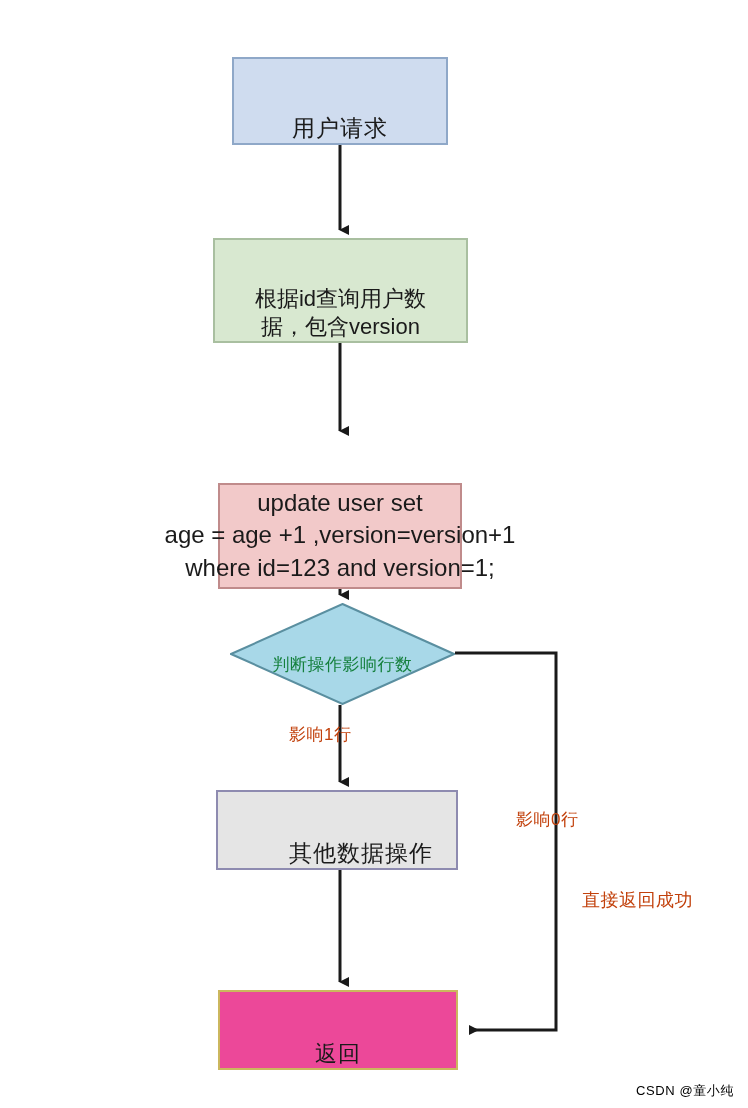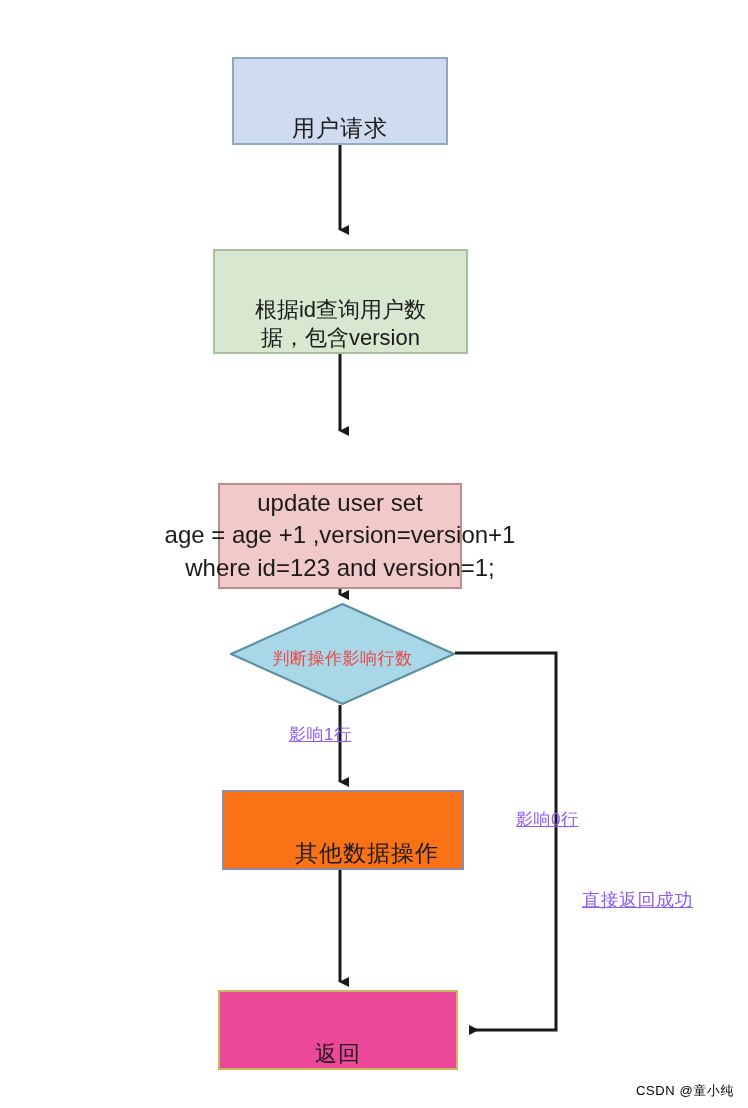--- a/index.html
+++ b/index.html
@@ -48,21 +48,20 @@
     font-size: 23px;
     letter-spacing: 1px;
   }
 
   .box-query {
     left: 213px;  top: 238px;
     width: 255px; height: 105px;
     background: #d8e8d0;
     border: 2px solid #a9bfa0;
     font-size: 22px;
-    margin-top: 11px;
   }
 
   .box-sql {
     left: 218px;  top: 439px;
     width: 244px; height: 106px;
     background: #f2c9c9;
     border: 2px solid #c08b8b;
     z-index: 4;
     margin-top: 44px;
   }
@@ -75,23 +74,23 @@
     width: 470px;
     text-align: center;
     font-size: 24px;
     line-height: 1.35;
     white-space: pre-line;
     color: #1a1a1a;
     pointer-events: none;
   }
 
   .box-other-ops {
-    left: 222px;  top: 790px;
+    left: 216px;  top: 790px;
     width: 242px; height: 80px;
-    background: #f97316;
+    background: #e5e5e5;
     border: 2px solid #8e8bb0;
     font-size: 23px;
     letter-spacing: 1px;
     padding-left: 48px;
   }
 
   .box-return {
     left: 218px;  top: 990px;
     width: 240px; height: 80px;
     background: #ec4899;
@@ -103,39 +102,38 @@
   
   .diamond-wrap {
     position: absolute;
     left: 230px; top: 603px;
     width: 225px; height: 102px;
     z-index: 3;
   }
   .diamond-wrap svg { display: block; }
   .diamond-label {
     position: absolute;
-    left: 0; top: 4px;
+    left: 0; top: 10px;
     width: 225px; height: 102px;
     display: flex;
     align-items: center;
     justify-content: center;
     font-size: 17px;
-    color: #ef4444;
+    color: #15803d;
     letter-spacing: 0.5px;
   }
 
   
   .edge-label {
     position: absolute;
-    color: #8b5cf6;
+    color: #c2410c;
     font-size: 17px;
     white-space: nowrap;
     z-index: 3;
     letter-spacing: 0.5px;
-    text-decoration: underline;
   }
   .lbl-one-row   { left: 289px; top: 723px; }
   .lbl-zero-row  { left: 516px; top: 808px; }
   .lbl-direct-ok { left: 582px; top: 888px; font-size: 18px; }
 
   
   #edges {
     position: absolute;
     left: 0; top: 0;
     width: 748px; height: 1108px;

